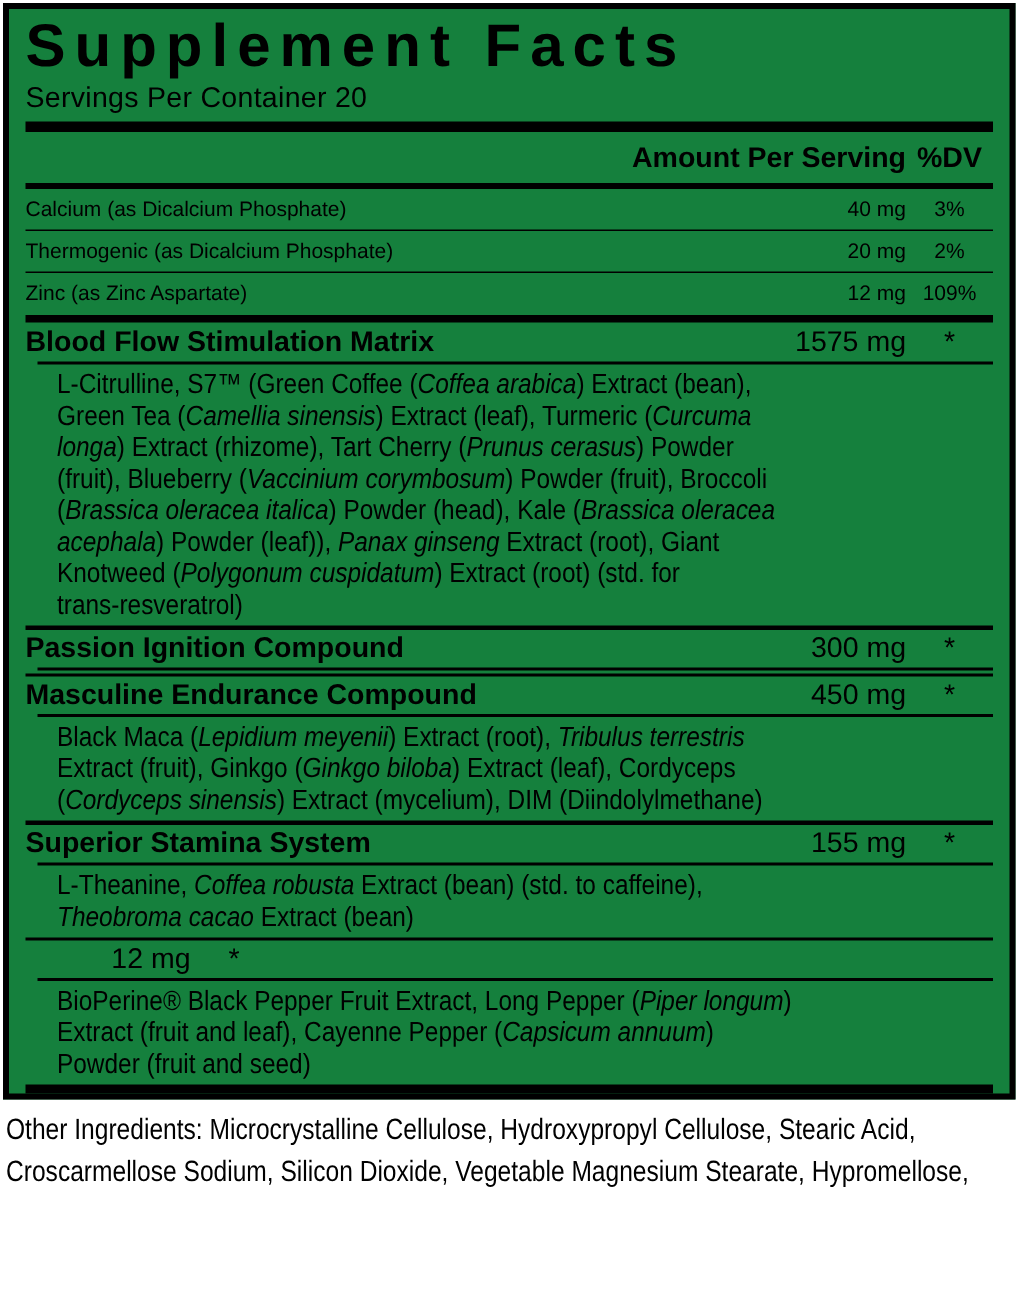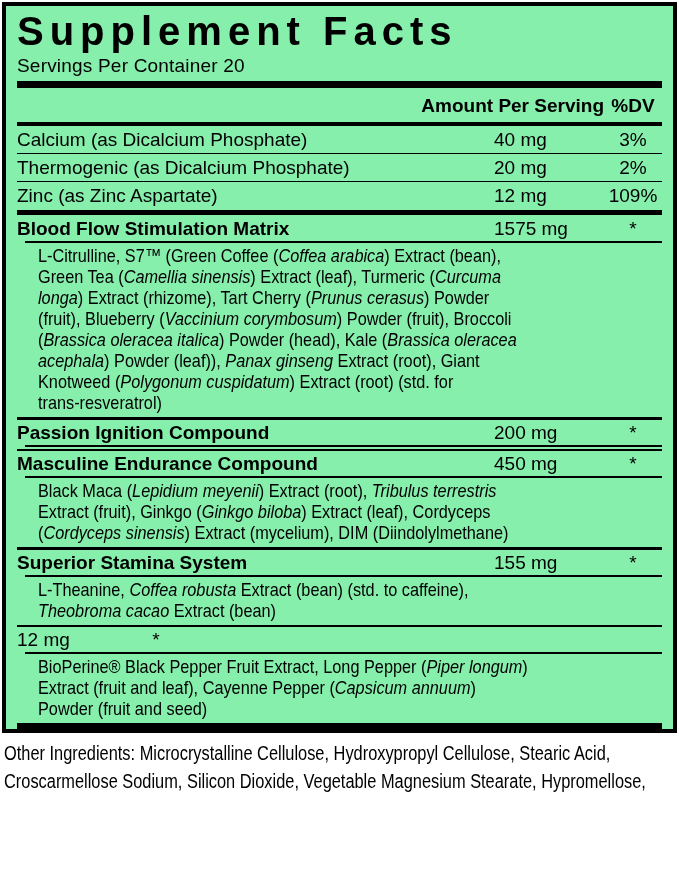--- a/index.html
+++ b/index.html
@@ -3,39 +3,39 @@
 <meta charset="utf-8">
 <style>
   html,body { margin:0; padding:0; }
   body {
     width:679px; height:869px; background:#ffffff; overflow:hidden;
     font-family:"Liberation Sans", sans-serif; color:#000;
     -webkit-font-smoothing:antialiased;
   }
   .panel {
     margin:2px 0 0 2px; width:675px; box-sizing:border-box;
-    border:4px solid #000; background:#86efac; padding:0 11px 0 11px;
+    border:4px solid #000; background:#15803d; padding:0 11px 0 11px;
   }
   .title {
     margin:2px 0 0 0; font-size:40px; line-height:46px; font-weight:700;
     letter-spacing:6px; white-space:nowrap;
   }
   .serving { font-size:19px; line-height:23px; letter-spacing:.2px; }
   .serving:first-of-type { margin-top:3px; }
   .bar   { background:#000; }
   .bar-7 { height:7px; margin-top:4px; }
   .bar-4 { height:4px; }
   .bar-5 { height:5px; margin:1px 0; }
   .bar-6 { height:6px; margin-top:2px; }
   .row { display:flex; align-items:baseline; }
   .row-name   { flex:1 1 auto; min-width:0; }
-  .row-amount { flex:0 0 110px; white-space:nowrap; }
+  .row-amount { flex:0 0 110px; text-align:right; white-space:nowrap; }
   .row-dv     { flex:0 0 58px;  text-align:center; white-space:nowrap; }
   .header-row { font-weight:700; font-size:19px; padding:7px 0 5px 0; }
-  .mineral-row { font-size:19px; line-height:21px; padding:3px 0; }
+  .mineral-row { font-size:14px; line-height:21px; padding:3px 0; }
   .mineral-row + .mineral-row { border-top:1.5px solid #000; }
   .section-header { font-size:19px; line-height:20px; padding:3px 0 1px 0; }
   .section-header .row-name { font-weight:700; }
   .rule-under { height:2px; background:#000; margin:1px 0 1px 8px; }
   .rule-between { height:2.5px; background:#000; margin:2px 0 0 0; }
   .ingredients { padding:1px 0 2px 0; }
   .line {
     font-size:18.5px; line-height:21px; margin-left:21px;
     white-space:nowrap; transform:scaleX(.88); transform-origin:0 50%;
   }
@@ -97,21 +97,21 @@
         <div class="line"><i>longa</i><span>) Extract (rhizome), Tart Cherry (</span><i>Prunus cerasus</i><span>) Powder</span></div>
         <div class="line"><span>(fruit), Blueberry (</span><i>Vaccinium corymbosum</i><span>) Powder (fruit), Broccoli</span></div>
         <div class="line"><span>(</span><i>Brassica oleracea italica</i><span>) Powder (head), Kale (</span><i>Brassica oleracea</i></div>
         <div class="line"><i>acephala</i><span>) Powder (leaf)), </span><i>Panax ginseng</i><span> Extract (root), Giant</span></div>
         <div class="line"><span>Knotweed (</span><i>Polygonum cuspidatum</i><span>) Extract (root) (std. for</span></div>
         <div class="line"><span>trans-resveratrol)</span></div>
       </div>
       <div class="rule-between"></div>
       <div class="row section-header">
         <span class="row-name">Passion Ignition Compound</span>
-        <span class="row-amount">200 mg</span>
+        <span class="row-amount">300 mg</span>
         <span class="row-dv">*</span>
       </div>
       <div class="rule-under"></div>
       <div class="rule-between"></div>
       <div class="row section-header">
         <span class="row-name">Masculine Endurance Compound</span>
         <span class="row-amount">450 mg</span>
         <span class="row-dv">*</span>
       </div>
       <div class="rule-under"></div>

